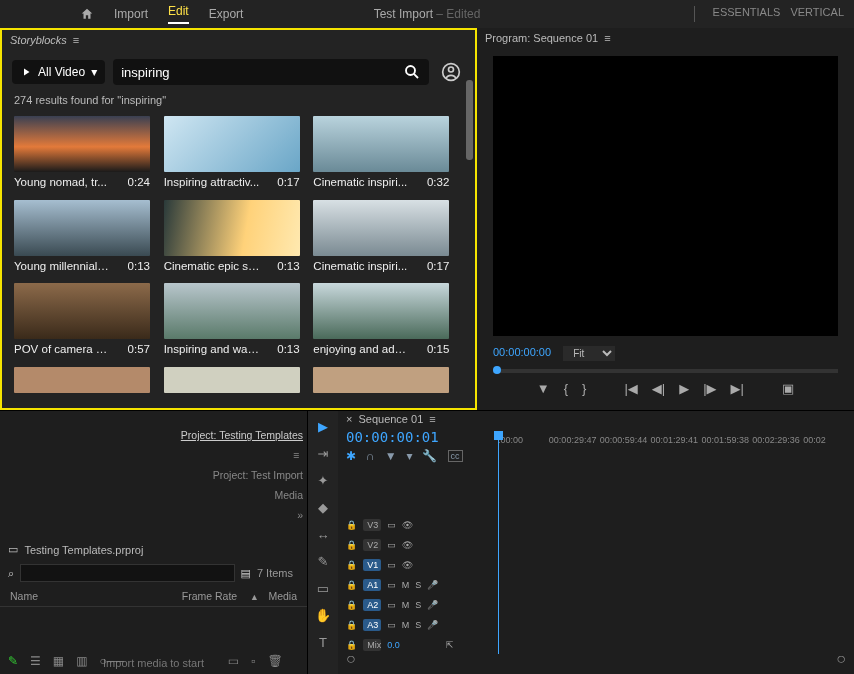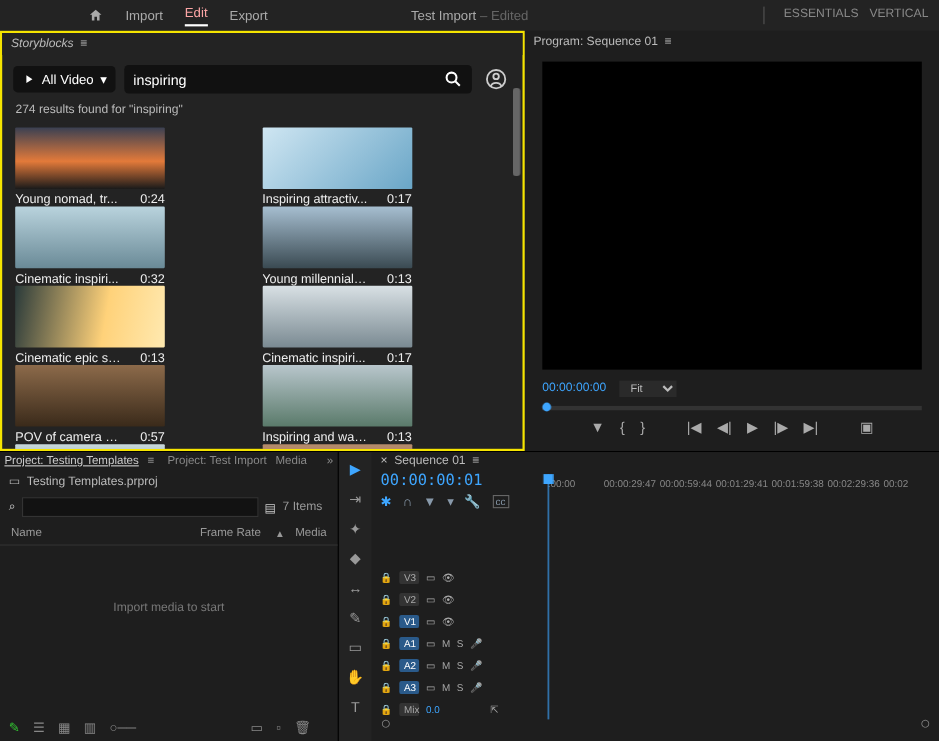--- a/index.html
+++ b/index.html
@@ -5,55 +5,55 @@
 * { margin: 0; padding: 0; box-sizing: border-box; font-family: -apple-system, 'Segoe UI', Arial, sans-serif; }
 body { background: #1e1e1e; color: #ccc; width: 854px; height: 674px; overflow: hidden; position: relative; }
 .window-controls { position: absolute; top: 5px; left: 10px; display: flex; gap: 6px; }
 .window-controls span { width: 10px; height: 10px; border-radius: 50%; display: inline-block; }
 .wc-red { background: #ff5f57; }
 .wc-yellow { background: #febc2e; }
 .wc-green { background: #28c840; }
 .topbar { height: 28px; background: #232323; display: flex; align-items: center; padding-left: 80px; gap: 20px; font-size: 12px; color: #aaa; position: relative; }
 .topbar .home-icon { color: #aaa; }
 .topbar .tab { cursor: pointer; }
-.topbar .tab.active { color: #fca5a5; border-bottom: 2px solid #fff; padding-bottom: 4px; }
+.topbar .tab.active { color: #fde047; border-bottom: 2px solid #fff; padding-bottom: 4px; }
 .topbar .title { position: absolute; left: 50%; transform: translateX(-50%); color: #aaa; }
 .topbar .title .edited { color: #666; }
 .topbar .workspaces { position: absolute; right: 10px; display: flex; gap: 10px; color: #888; font-size: 11px; }
 .topbar .divider { border-left: 1px solid #555; height: 16px; margin-right: 8px; }
 
 .main-row { display: flex; height: 382px; }
 .storyblocks-panel { width: 477px; border: 2px solid #f5e400; position: relative; background: #232323; }
 .sb-header { height: 20px; background: #232323; display: flex; align-items: center; padding: 0 8px; font-size: 11px; color: #bbb; gap: 6px; font-style: italic; }
 .sb-search-row { display: flex; align-items: center; padding: 8px 10px; gap: 8px; justify-content: flex-end; }
 .sb-filter { background: #111; border-radius: 4px; display: flex; align-items: center; padding: 5px 8px; gap: 6px; font-size: 12px; color: #fff; }
 .sb-search { flex: 1; background: #111; border-radius: 4px; display: flex; align-items: center; padding: 4px 8px; }
 .sb-search input { flex: 1; background: transparent; border: none; color: #fff; font-size: 13px; outline: none; }
 .sb-profile { width: 28px; height: 28px; display: flex; align-items: center; justify-content: center; }
 .sb-results { font-size: 11px; color: #bbb; padding: 0 12px 6px; }
-.sb-grid { display: grid; grid-template-columns: repeat(2, 1fr); padding: 4px 12px; overflow-y: auto; height: 296px; }
+.sb-grid { display: grid; grid-template-columns: repeat(3, 1fr); padding: 4px 12px; overflow-y: auto; height: 296px; }
 .sb-item { width: 136px; }
 .sb-thumb { width: 100%; height: 56px; background: linear-gradient(180deg, #5a7a9a, #2a3a4a); border-radius: 1px; }
 .sb-info { display: flex; justify-content: space-between; font-size: 11.5px; color: #eee; margin-top: 4px; }
 .sb-title { white-space: nowrap; overflow: hidden; text-overflow: ellipsis; max-width: 96px; }
 .sb-scrollbar { position: absolute; right: 2px; top: 50px; width: 7px; height: 80px; background: #666; border-radius: 3px; }
 
 .program-panel { flex: 1; background: #1e1e1e; }
 .panel-header { height: 20px; display: flex; align-items: center; padding: 0 8px; font-size: 11px; color: #bbb; gap: 6px; }
 .program-view { margin: 8px 16px; height: 280px; background: #000; }
 .program-controls { display: flex; align-items: flex-start; padding: 2px 16px; font-size: 11px; color: #3ea6ff; gap: 12px; }
 .program-tc { color: #3ea6ff; }
 .fit-select { background: #2a2a2a; color: #bbb; border: none; font-size: 10px; padding: 1px 14px 1px 6px; }
 .program-scrub { margin: 6px 16px; height: 4px; background: #333; position: relative; }
 .program-scrub::before { content:''; position:absolute; left:0; top:-3px; width:8px; height:8px; background:#3ea6ff; border-radius:50%; }
 .program-buttons { display: flex; justify-content: center; gap: 14px; margin-top: 8px; color: #aaa; font-size: 13px; }
 
 .bottom-row { display: flex; height: 264px; border-top: 1px solid #000; }
 .project-panel { width: 308px; background: #1e1e1e; border-right: 1px solid #000; }
-.project-tabs { display: flex; font-size: 10.5px; color: #888; padding: 2px 4px; gap: 8px; align-items: flex-end; }
+.project-tabs { display: flex; font-size: 10.5px; color: #888; padding: 18px 4px; gap: 8px; align-items: flex-end; flex-direction: column; }
 .project-tabs .ptab { white-space: nowrap; }
 .project-tabs .ptab.active { color: #ccc; text-decoration: underline; }
 .project-filename { display: flex; align-items: center; padding: 4px 8px; font-size: 11px; color: #bbb; gap: 6px; }
 .project-search { display: flex; align-items: center; padding: 4px 8px; gap: 6px; font-size: 11px; }
 .project-search input { flex: 1; background: #121212; border: 1px solid #333; color: #ccc; padding: 2px 4px; font-size: 11px; width: 120px; }
 .project-items { font-size: 11px; color: #999; margin-left: auto; padding-right: 6px; }
 .project-cols { display: flex; font-size: 10.5px; color: #999; padding: 4px 10px; border-bottom: 1px solid #333; }
 .project-empty { text-align: center; color: #777; font-size: 11px; margin-top: 50px; }
 .project-footer { position: absolute; bottom: 6px; left: 8px; display: flex; gap: 12px; color: #888; font-size: 12px; }
 .project-footer .pen { color: #3c3; }

